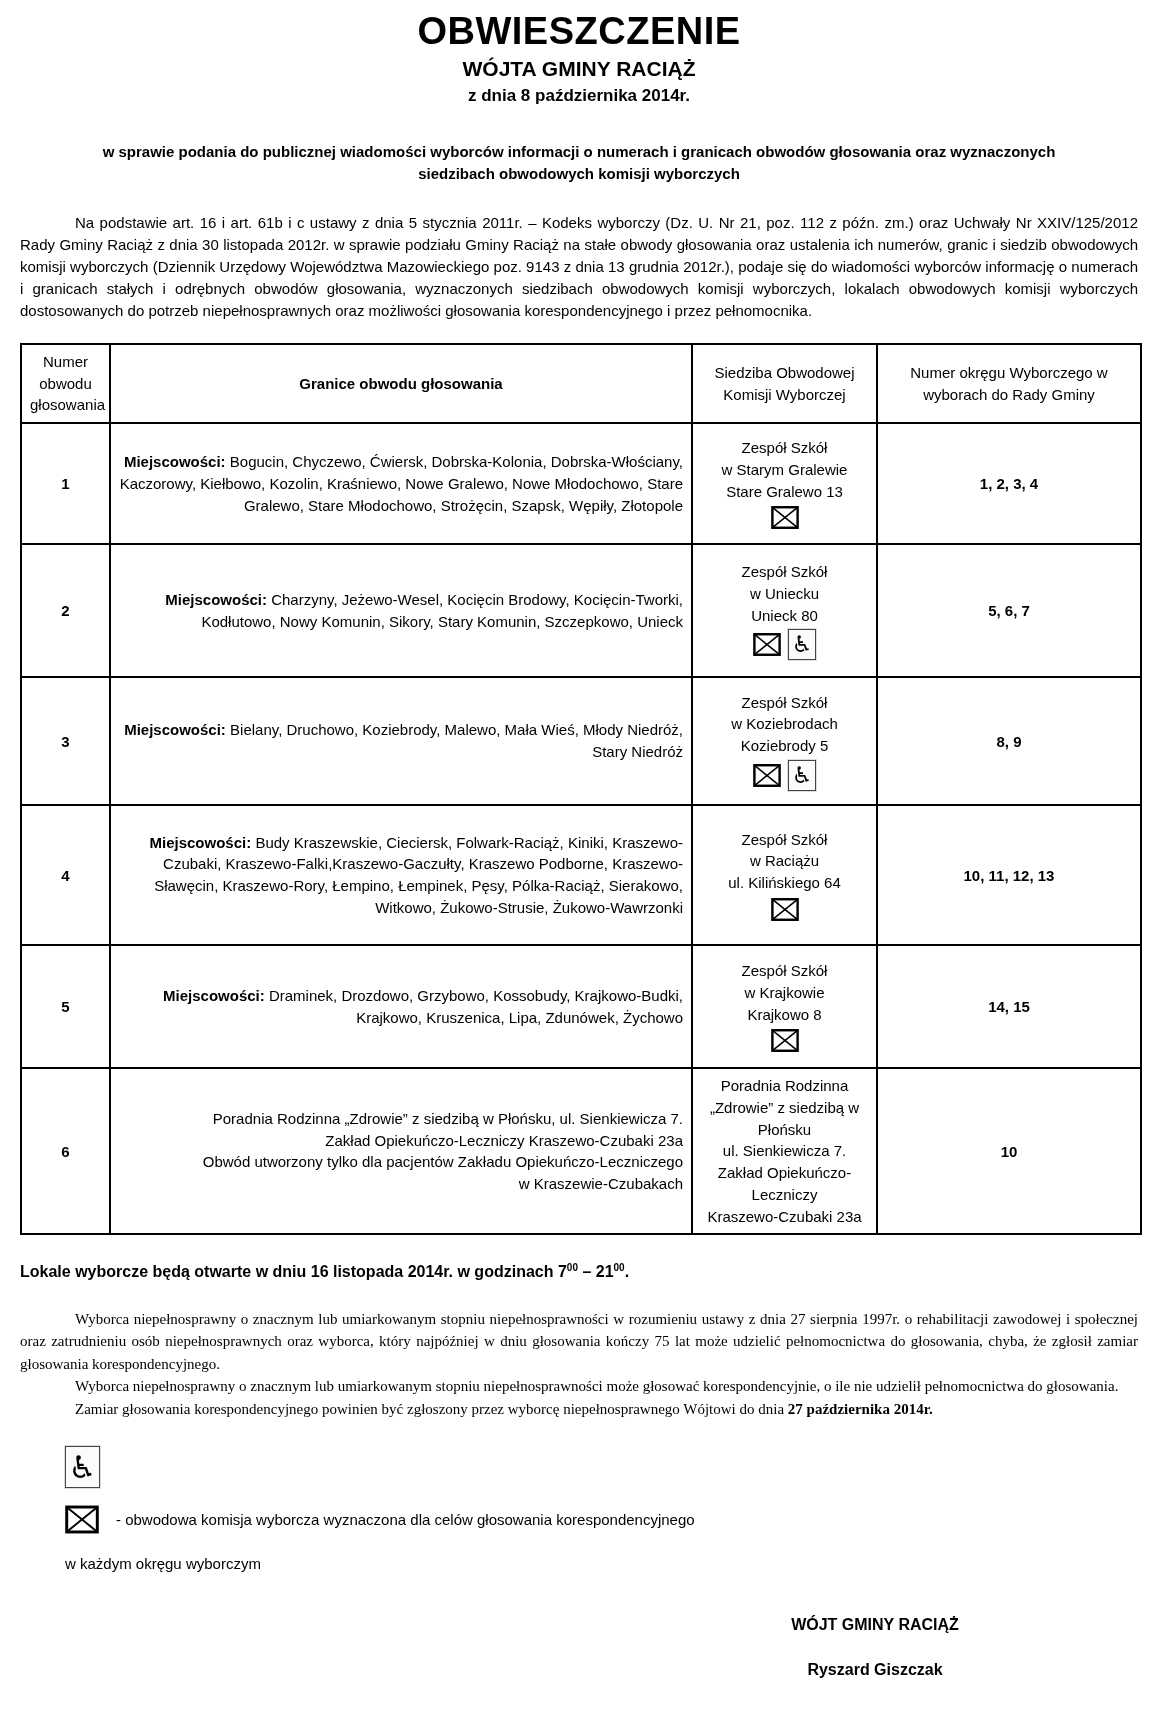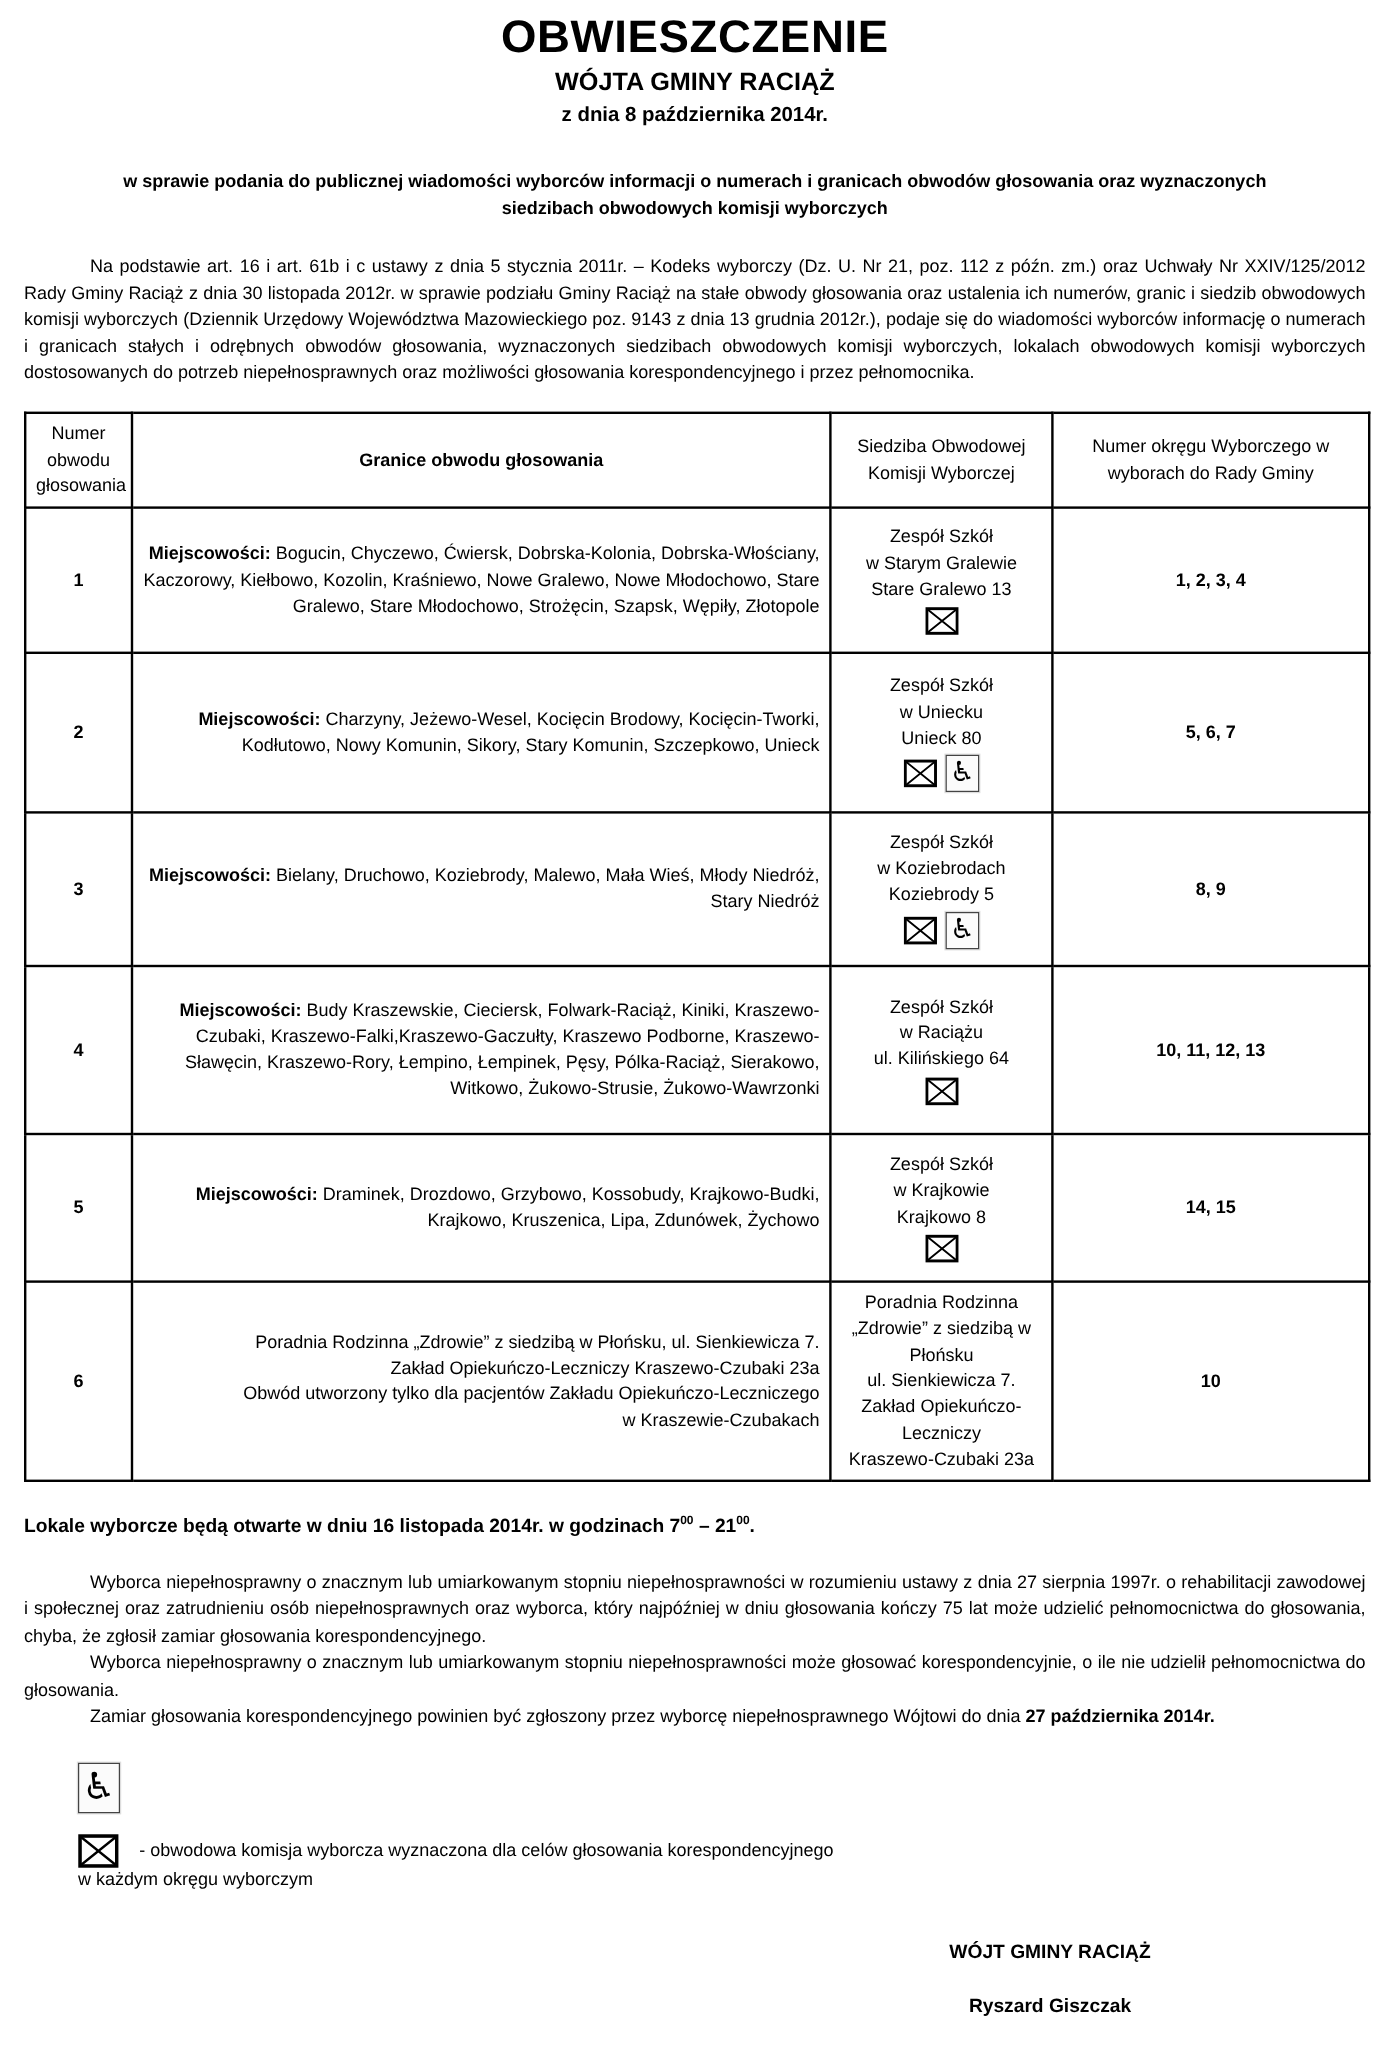--- a/index.html
+++ b/index.html
@@ -98,34 +98,34 @@
   .wc-lg { width: 35px; height: 42px; font-size: 31px; }
 
   
   .hours-note {
     margin: 27px 0 0 0;
     font-size: 16px;
     font-weight: bold;
   }
   .hours-note sup { font-size: 10px; }
 
-  .body-paragraphs { margin-top: 26px; }
+  .body-paragraphs { margin-top: 26px; font-family: Liberation Serif, serif; }
   .body-paragraphs p {
     margin: 0;
     font-size: 15px;
     line-height: 1.5;
     text-align: justify;
   }
   p.indent { text-indent: 55px; }
 
   
   .legend { margin: 26px 0 0 45px; }
   .legend-item { margin-top: 16px; }
   .legend-line { display: flex; align-items: center; gap: 17px; font-size: 15px; }
-  .legend-cont { font-size: 15px; margin-top: 0; }
+  .legend-cont { font-size: 15px; margin-top: 20px; }
 
   
   .signature {
     margin: 44px 0 0 645px;
     width: 420px;
     text-align: center;
     font-weight: bold;
   }
   .sig-role { font-size: 16px; }
   .sig-name { font-size: 16px; margin-top: 27px; }

